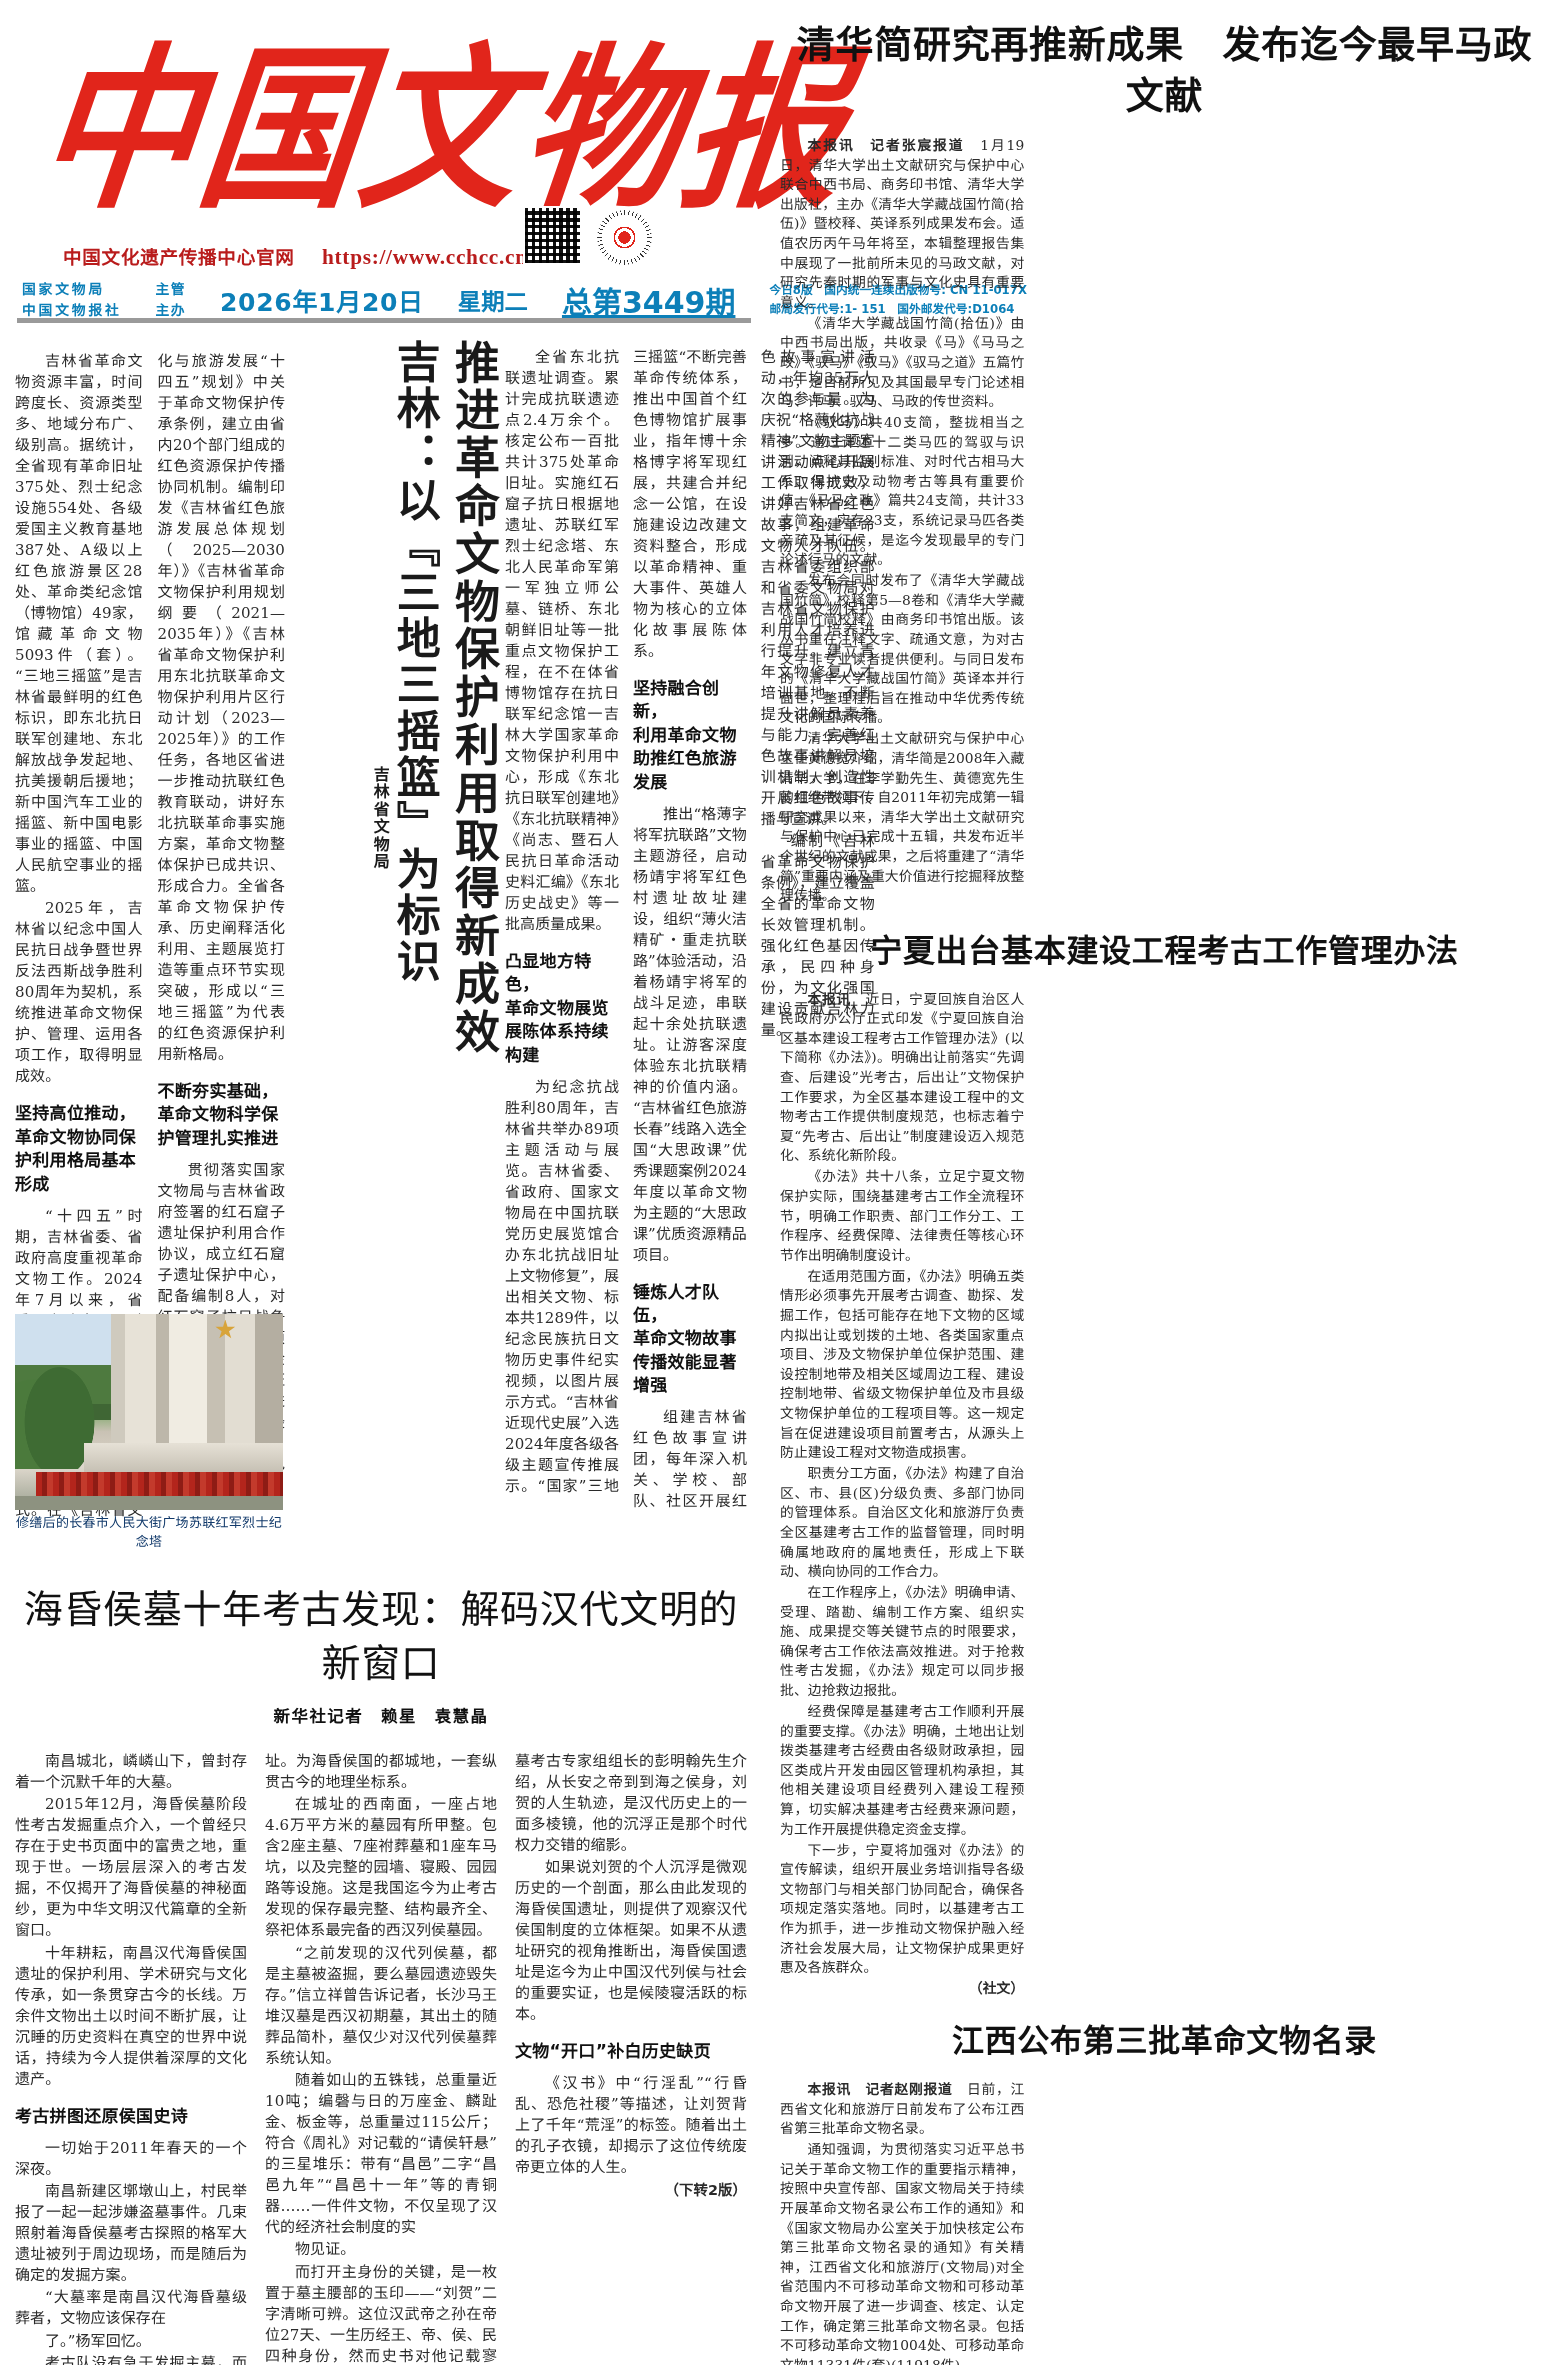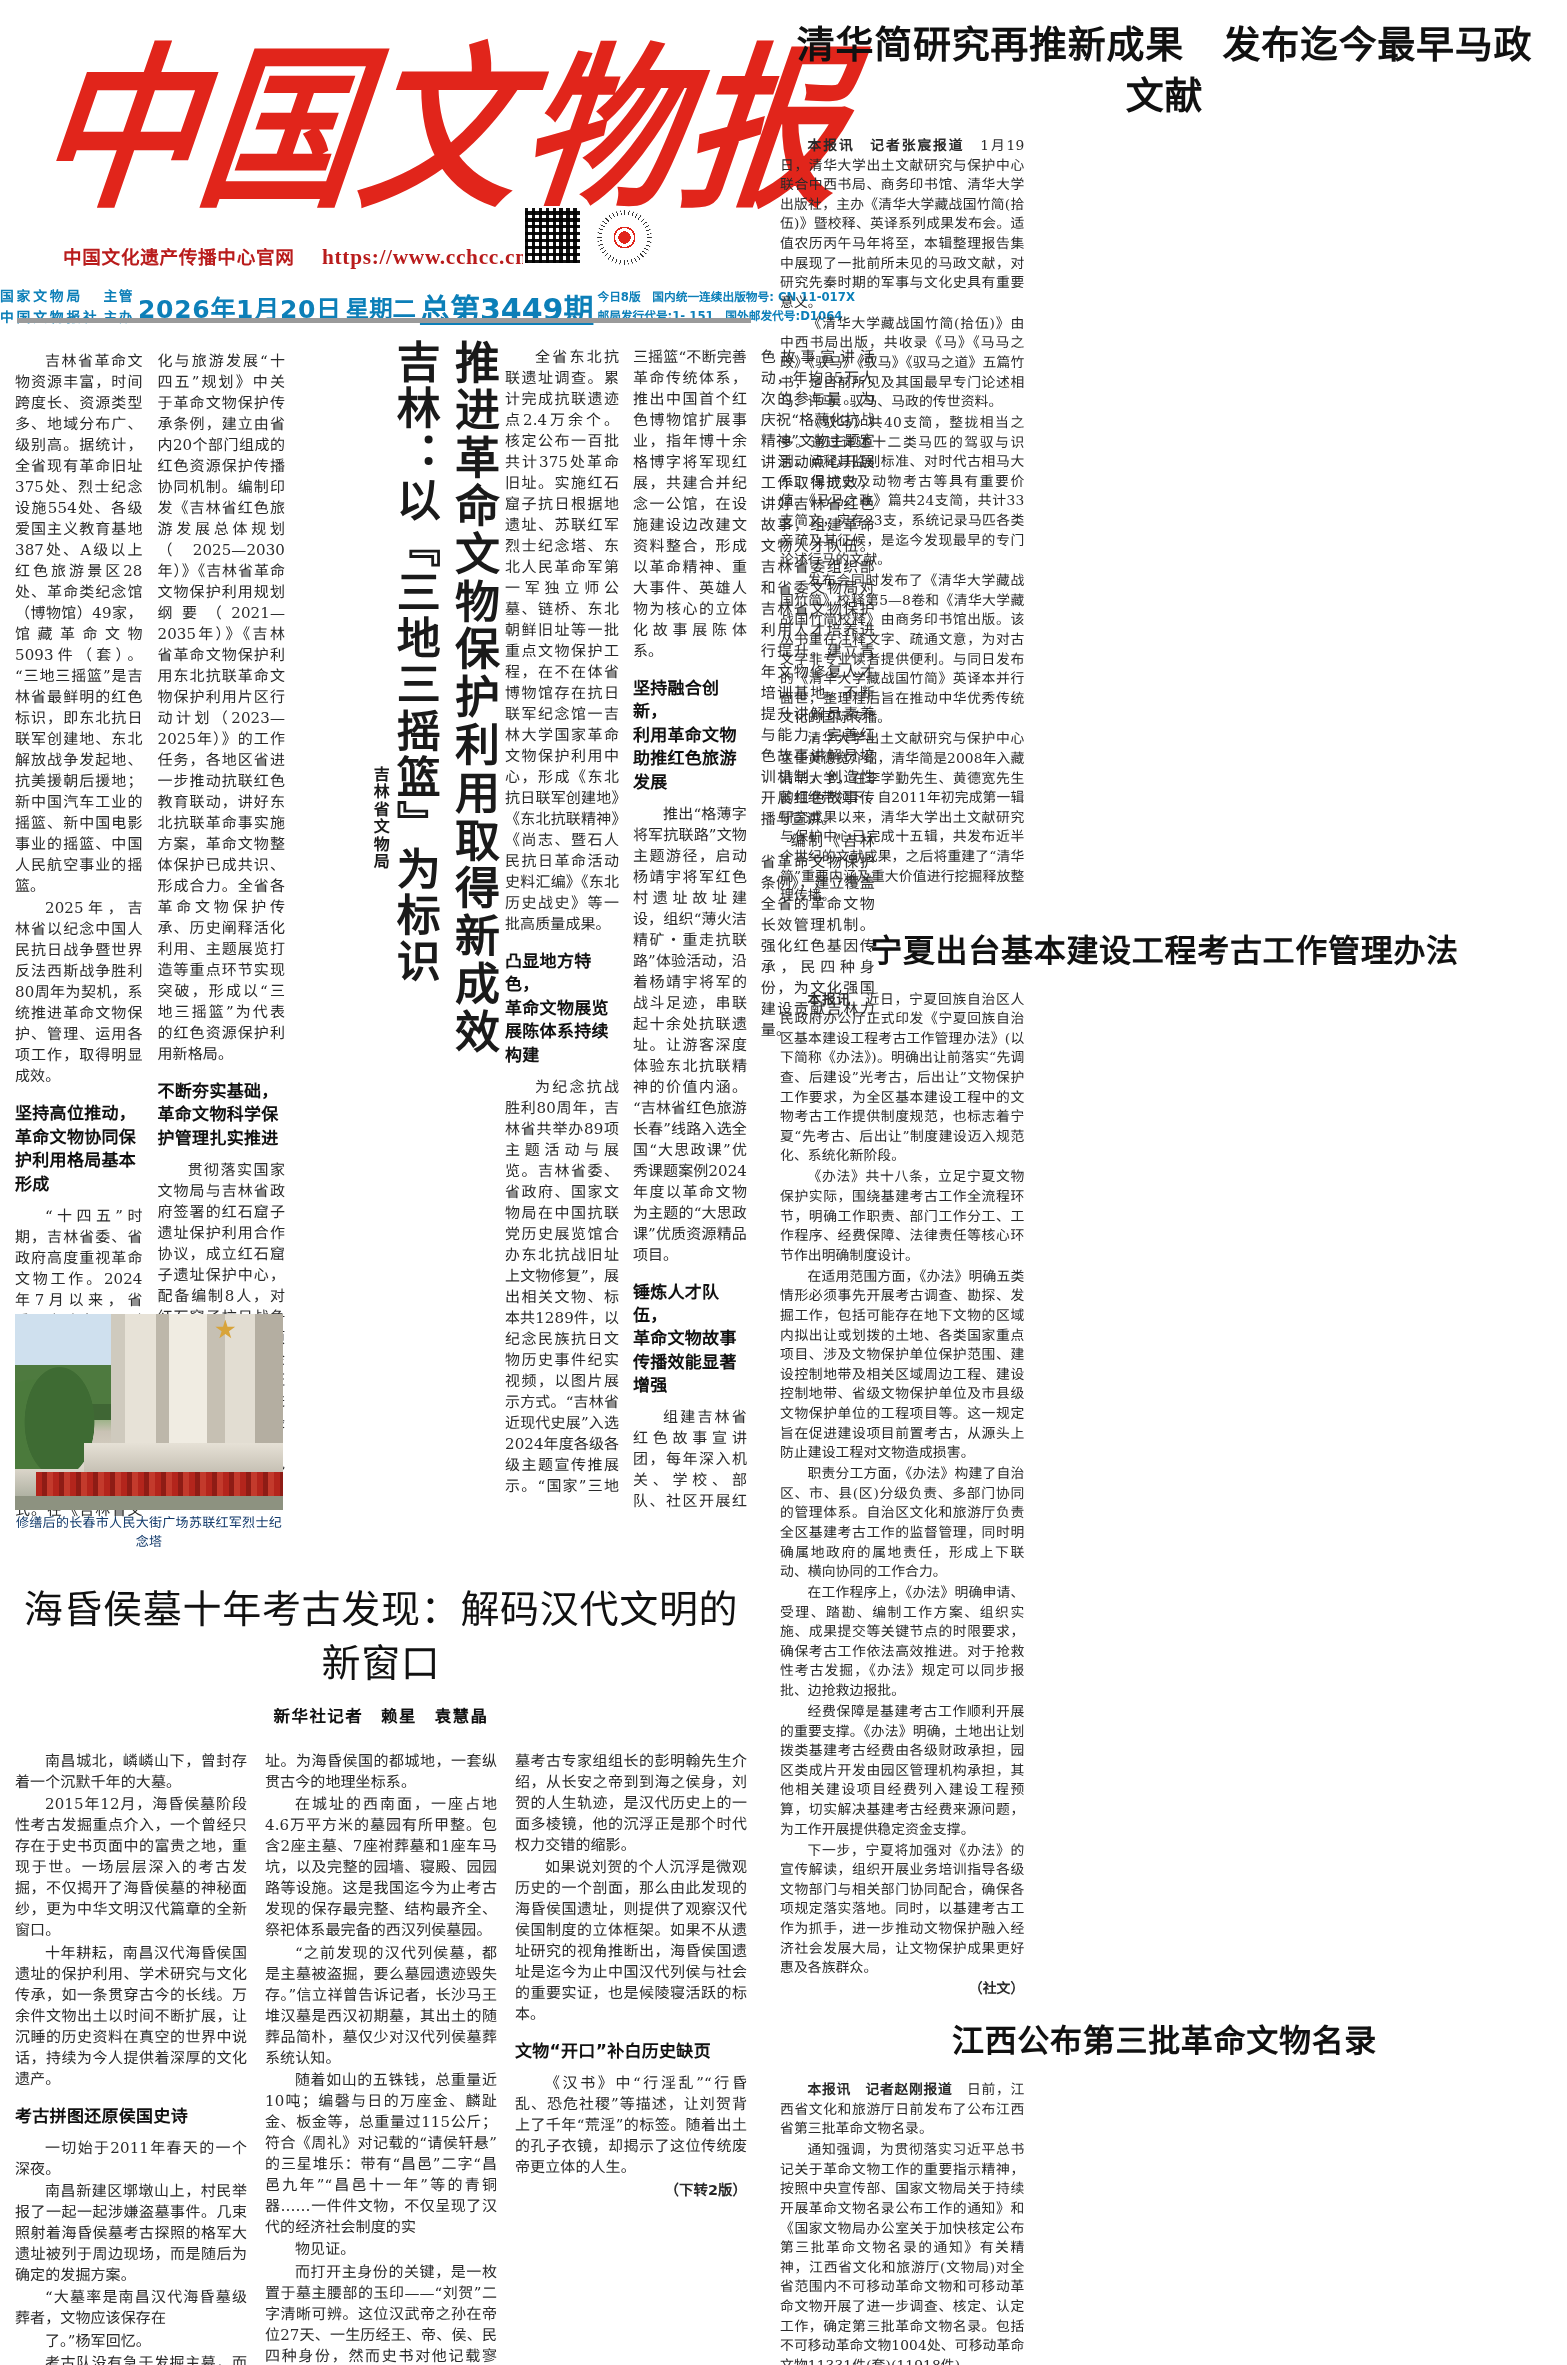--- a/index.html
+++ b/index.html
@@ -45,23 +45,23 @@
       repeating-linear-gradient(0deg,#111 0 3.4px,transparent 3.4px 6.9px);
       background-blend-mode:multiply;border:2.1px solid #fff;}
   .qr2{width:55px;height:55px;border-radius:50%;
       background:radial-gradient(circle at 50% 50%,#e1251b 0 16%,#fff 16% 24%,#e1251b 24% 28%,#fff 28% 100%);
       position:relative;}
   .qr2::after{content:"";position:absolute;inset:0;border-radius:50%;
       background:repeating-conic-gradient(#333 0 2deg,transparent 2deg 9deg);
       -webkit-mask:radial-gradient(circle,transparent 0 58%,#000 58% 100%);
               mask:radial-gradient(circle,transparent 0 58%,#000 58% 100%);}
 
-  .pubinfo{position:absolute;left:0;top:278px;right:11px;height:43px;
-    display:flex;align-items:center;gap:4px;
-    font-family:"DejaVu Sans",sans-serif;font-weight:bold;color:#0c7fb8;margin-top:7px;}
+  .pubinfo{position:absolute;left:22px;top:278px;right:11px;height:43px;
+    display:flex;align-items:center;gap:34px;
+    font-family:"DejaVu Sans",sans-serif;font-weight:bold;color:#0c7fb8;}
   .pub-org{font-size:13.8px;line-height:20.6px;letter-spacing:2.8px;white-space:nowrap;}
   .pub-role{font-size:13.8px;line-height:20.6px;letter-spacing:1.4px;white-space:nowrap;}
   .pub-date{font-size:25px;white-space:nowrap;letter-spacing:0.7px;}
   .pub-week{font-size:23.4px;white-space:nowrap;}
   .pub-issue{font-size:30px;white-space:nowrap;text-decoration:underline;}
   .pub-meta{font-size:11.7px;line-height:18.6px;white-space:nowrap;margin-left:auto;}
   .rule-thick{position:absolute;left:16.5px;right:11px;top:318px;height:4.8px;background:#9a9a9a;}
 
   
   .lead{position:absolute;left:15px;top:339px;width:732px;height:1170px;}

